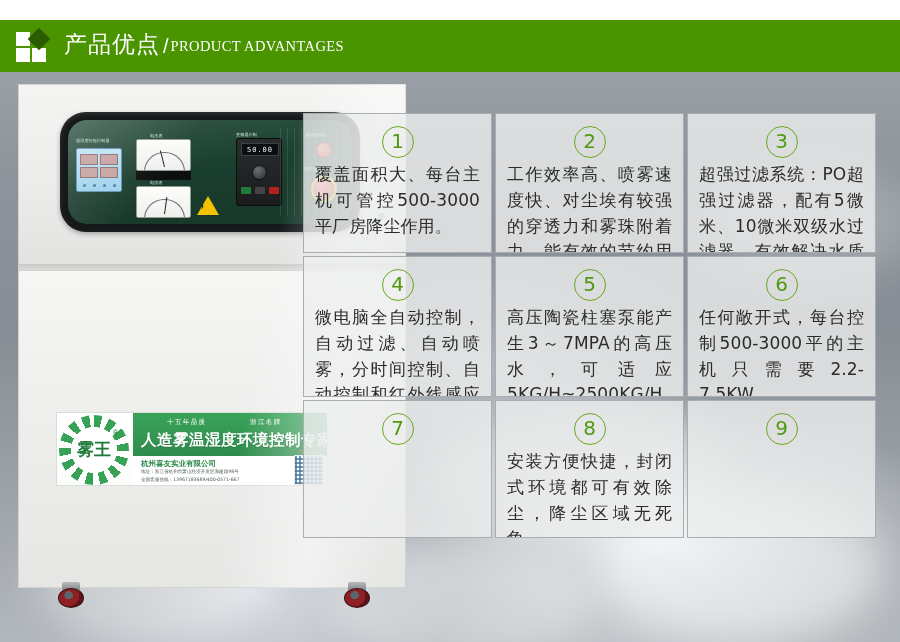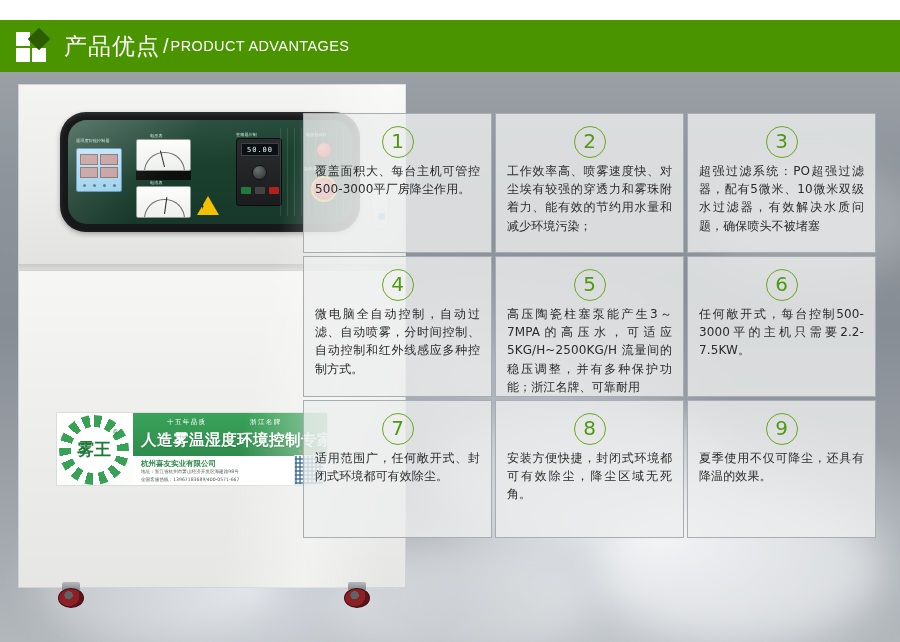--- a/index.html
+++ b/index.html
@@ -50,28 +50,28 @@
     width: 16px; height: 16px;
     background: #2c5c00;
     transform: rotate(45deg);
   }
   .header-title {
     color: #ffffff;
     font-size: 23px;
     letter-spacing: 1px;
     line-height: 1;
     white-space: nowrap;
-    font-family: Liberation Sans, sans-serif;
+    font-family: Liberation Mono, monospace;
   }
   .header-sub {
     color: #ffffff;
     font-size: 14.5px;
     letter-spacing: 0.4px;
     white-space: nowrap;
-    font-family: Liberation Sans, sans-serif;
+    font-family: Liberation Serif, serif;
   }
   .header-slash {
     color: #ffffff;
     font-size: 20px;
     margin: 0 2px 0 3px;
   }
 
   
   .photo {
     position: absolute; left: 0; top: 72px;
@@ -431,21 +431,21 @@
     border: 1.3px solid #6aa81e;
     border-radius: 50%;
     color: #4e9a10;
     font-size: 20px;
     line-height: 29px;
     text-align: center;
     font-family: "DejaVu Sans", "Liberation Sans", sans-serif;
   }
   .card-text {
     color: #2b2b2b;
-    font-size: 12px;
+    font-size: 17px;
     line-height: 1.52;
     letter-spacing: 0.1px;
     text-align: justify;
     font-family: "DejaVu Sans", sans-serif;
   }
 </style>
 </head>
 <body>
 
 <div id="page">
@@ -576,25 +576,23 @@
     <div class="card">
       <div class="card-num">5</div>
       <div class="card-text">高压陶瓷柱塞泵能产生3～7MPA的高压水，可适应5KG/H~2500KG/H 流量间的稳压调整，并有多种保护功能；浙江名牌、可靠耐用</div>
     </div>
     <div class="card">
       <div class="card-num">6</div>
       <div class="card-text">任何敞开式，每台控制500-3000平的主机只需要2.2-7.5KW。</div>
     </div>
     <div class="card">
       <div class="card-num">7</div>
-      <div class="card-text">适用范围广，任何敞开式、封闭式环境都可有效除尘。</div>
     </div>
     <div class="card">
       <div class="card-num">8</div>
       <div class="card-text">安装方便快捷，封闭式环境都可有效除尘，降尘区域无死角。</div>
     </div>
     <div class="card">
       <div class="card-num">9</div>
-      <div class="card-text">夏季使用不仅可降尘，还具有降温的效果。</div>
     </div>
   </div>
 
 </div>
 
 </body></html>

